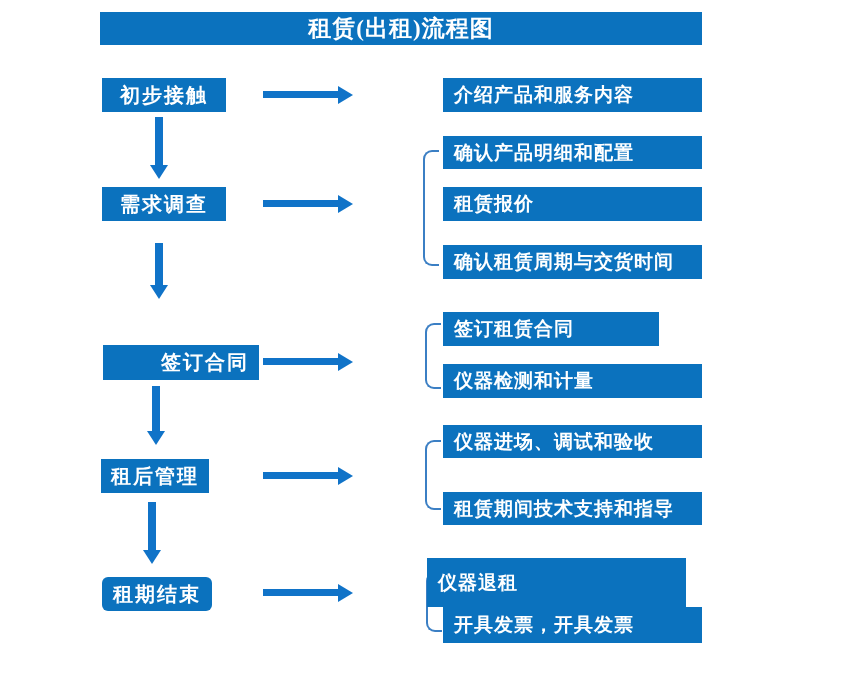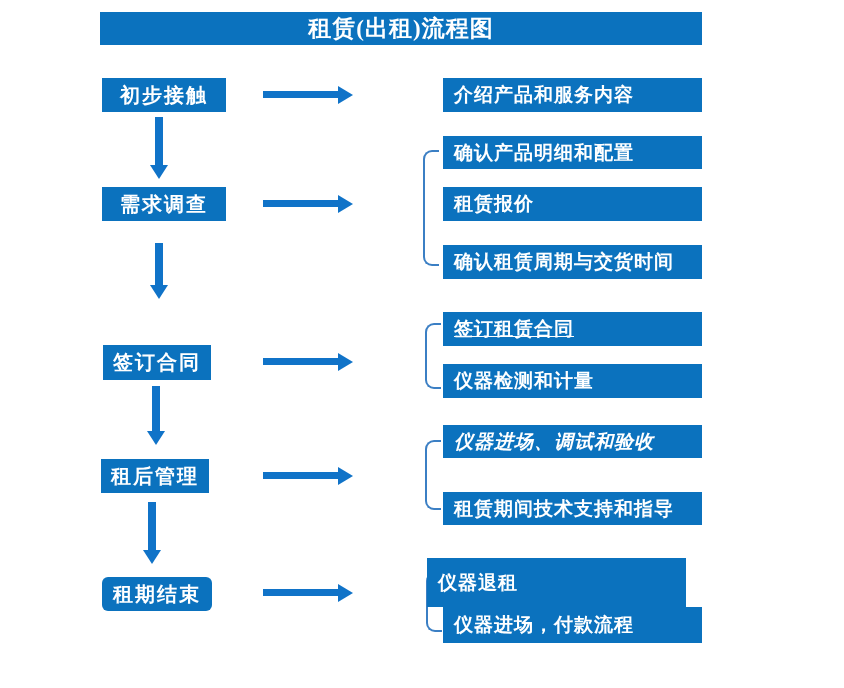--- a/index.html
+++ b/index.html
@@ -40,21 +40,21 @@
 <body>
 
 <div class="canvas">
 
   <div class="titlebar">
     <span>租赁(出租)流程图</span>
   </div>
 
   <div class="box step" style="left:102px;top:78px;width:124px;height:34px;">初步接触</div>
   <div class="box step" style="left:102px;top:187px;width:124px;height:34px;">需求调查</div>
-  <div class="box step" style="left:103px;top:345px;width:108px;height:35px;">签订合同</div>
+  <div class="box step" style="left:103px;top:345px;width:108px;height:35px;padding-left:48px;">签订合同</div>
   <div class="box step" style="left:101px;top:459px;width:108px;height:34px;">租后管理</div>
   <div class="box step" style="left:102px;top:577px;width:110px;height:34px;border-radius:6px;">租期结束</div>
 
   <div class="v-arrow" style="left:155px;top:117px;height:48px;"></div>
   <div class="v-arrow" style="left:155px;top:243px;height:42px;"></div>
   <div class="v-arrow" style="left:152px;top:386px;height:45px;"></div>
   <div class="v-arrow" style="left:148px;top:502px;height:48px;"></div>
 
   <div class="h-arrow" style="left:263px;top:91px;"></div>
   <div class="h-arrow" style="left:263px;top:200px;"></div>
@@ -66,22 +66,22 @@
   <div class="bracket" style="left:425px;top:323px;height:62px;"></div>
   <div class="bracket" style="left:425px;top:440px;height:66px;"></div>
   <div class="bracket" style="left:426px;top:572px;height:56px;"></div>
 
   <div class="box detail" style="left:443px;top:78px;width:259px;height:34px;">介绍产品和服务内容</div>
 
   <div class="box detail" style="left:443px;top:136px;width:259px;height:33px;">确认产品明细和配置</div>
   <div class="box detail" style="left:443px;top:187px;width:259px;height:34px;">租赁报价</div>
   <div class="box detail" style="left:443px;top:245px;width:259px;height:34px;">确认租赁周期与交货时间</div>
 
-  <div class="box detail" style="left:443px;top:312px;width:259px;height:34px;text-decoration:underline;">签订租赁合同</div>
+  <div class="box detail" style="left:443px;top:312px;width:216px;height:34px;">签订租赁合同</div>
   <div class="box detail" style="left:443px;top:364px;width:259px;height:34px;">仪器检测和计量</div>
 
-  <div class="box detail" style="left:443px;top:425px;width:259px;height:33px;font-style:italic;">仪器进场、调试和验收</div>
+  <div class="box detail" style="left:443px;top:425px;width:259px;height:33px;">仪器进场、调试和验收</div>
   <div class="box detail" style="left:443px;top:492px;width:259px;height:33px;">租赁期间技术支持和指导</div>
 
   <div class="box detail" style="left:427px;top:558px;width:259px;height:49px;">仪器退租</div>
-  <div class="box detail" style="left:443px;top:607px;width:259px;height:36px;">仪器进场，付款流程</div>
+  <div class="box detail" style="left:443px;top:607px;width:259px;height:36px;">开具发票，开具发票</div>
 
 </div>
 
 </body></html>

